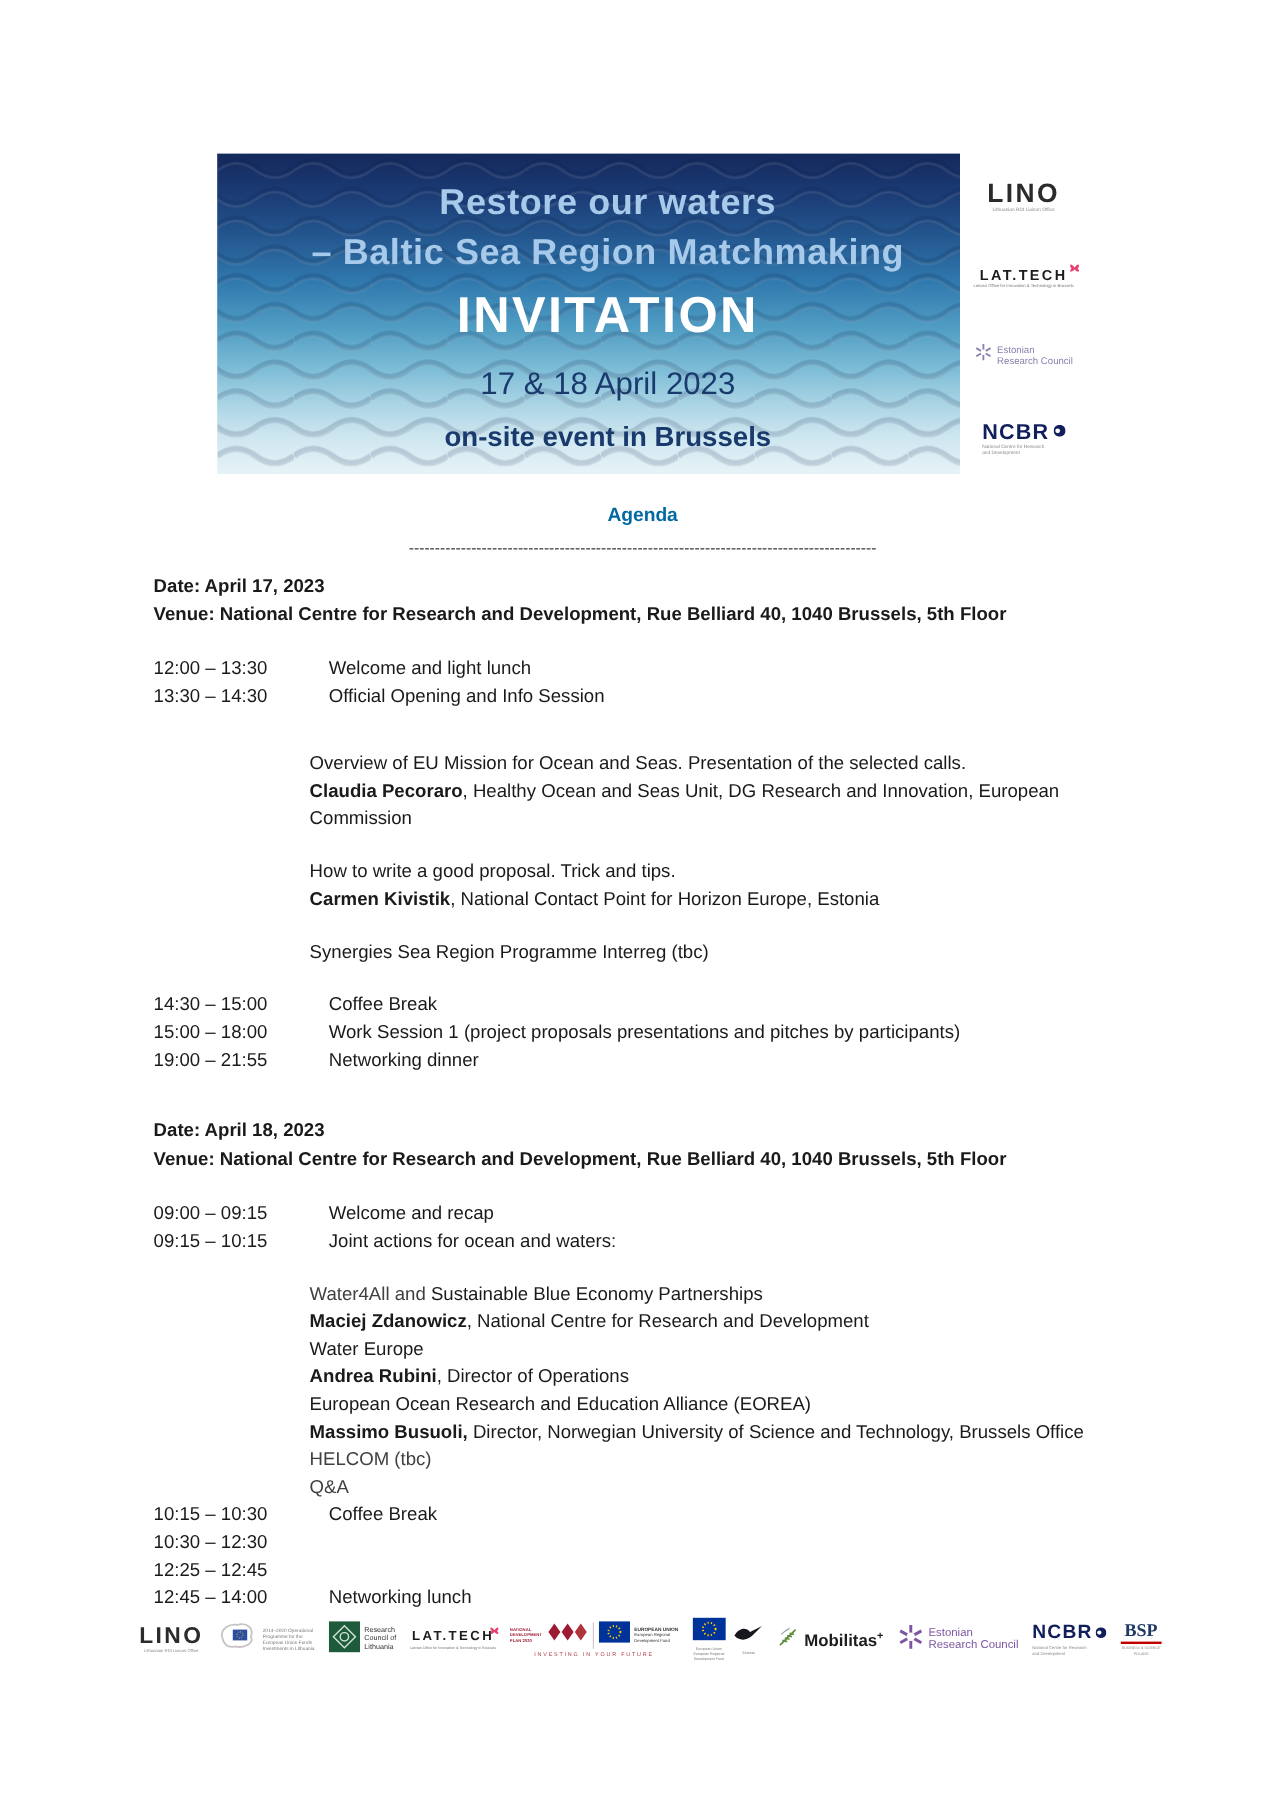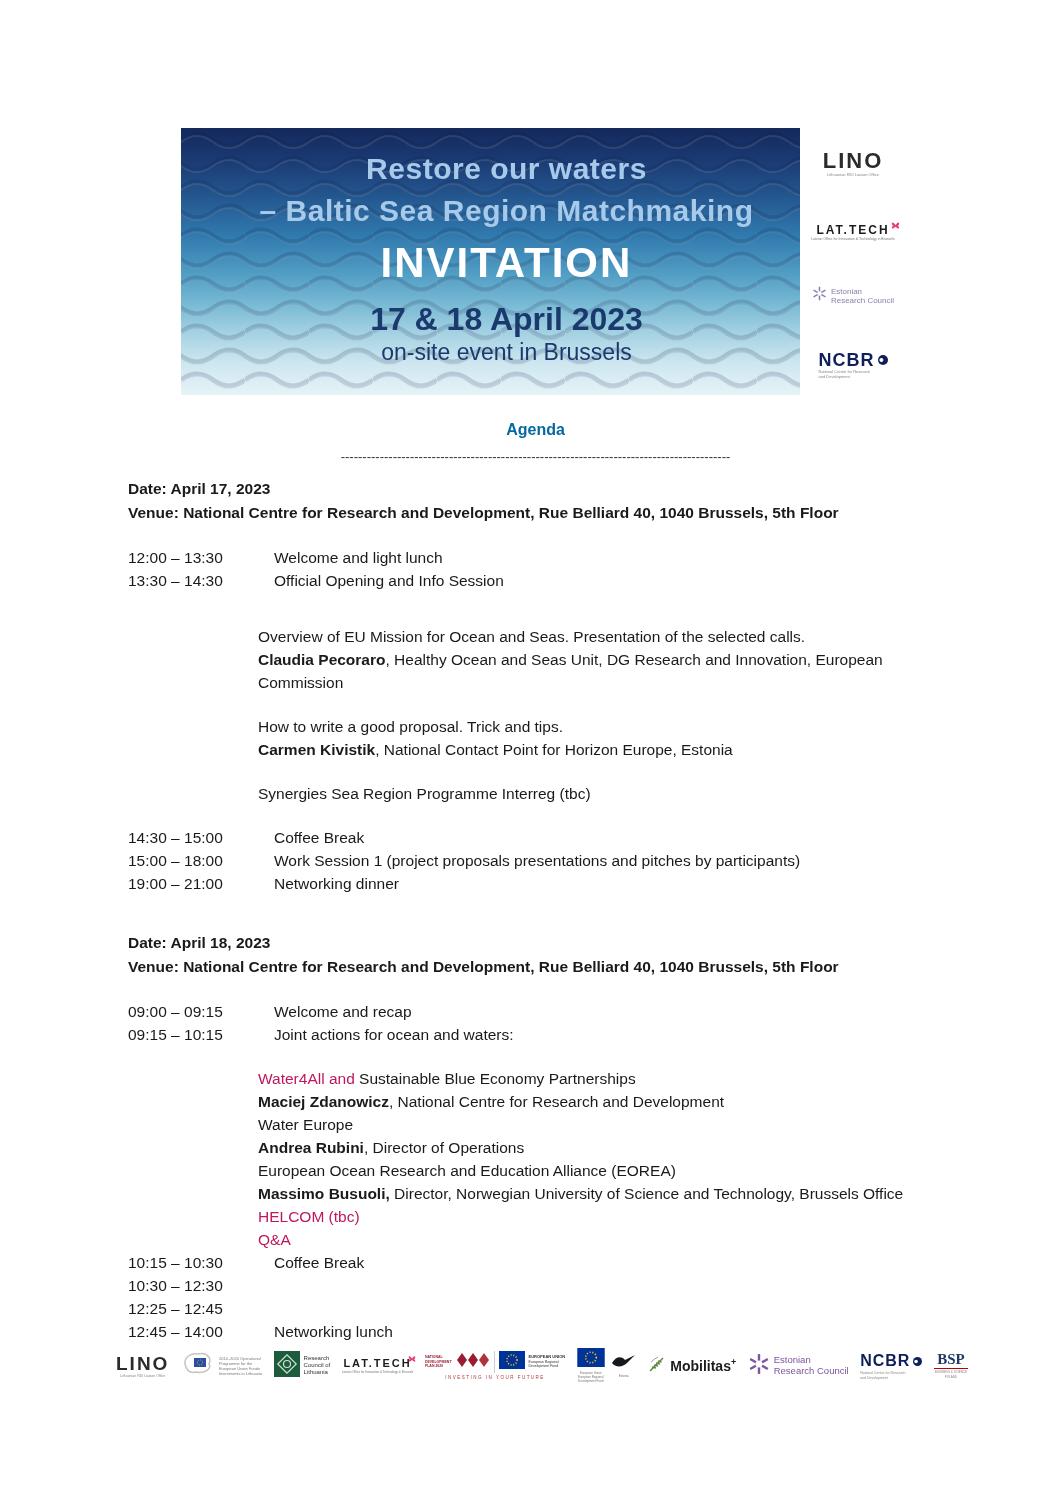--- a/index.html
+++ b/index.html
@@ -8,22 +8,22 @@
 
   
   .banner-row{position:absolute;left:181px;top:128px;display:flex;}
   .banner{position:relative;width:619px;height:267px;overflow:hidden;
     background:linear-gradient(180deg,#14295c 0%,#1b3a74 12%,#24578f 26%,#3079ae 40%,
       #4f9cc3 54%,#7cbcd6 67%,#a9d4e4 78%,#cde6ef 88%,#e7f3f8 100%);}
   .banner svg.waves{position:absolute;inset:0;width:100%;height:100%;}
   .banner-text{position:relative;text-align:center;padding-top:20px;padding-left:32px;}
   .bt-light{font-size:30px;font-weight:bold;color:#a7c9ea;line-height:42px;letter-spacing:.5px;}
   .bt-inv{font-size:42px;font-weight:800;color:#ffffff;letter-spacing:2px;margin-top:8px;line-height:46px;}
-  .bt-navy1{font-size:32px;font-weight:700;color:#1a3a6e;margin-top:18px;line-height:30px;}
-  .bt-navy2{font-size:23px;font-weight:400;color:#1a3a6e;margin-top:4px;line-height:28px;}
+  .bt-navy1{font-size:26px;font-weight:400;color:#1a3a6e;margin-top:18px;line-height:30px;}
+  .bt-navy2{font-size:23px;font-weight:700;color:#1a3a6e;margin-top:16px;line-height:28px;}
 
   
   .side-col{width:90px;height:267px;margin-left:8px;display:flex;flex-direction:column;
     justify-content:space-between;align-items:center;padding:22px 0 16px;box-sizing:border-box;}
   .logo-lino .lino-word{font-size:22px;font-weight:bold;letter-spacing:2px;color:#2b2b2b;line-height:22px;}
   .logo-lino .lino-sub{font-size:4px;color:#888;text-align:center;}
   .logo-lattech{text-align:center;position:relative;}
   .logo-lattech .lt-word{font-size:12px;font-weight:bold;letter-spacing:2px;color:#1c1c1c;}
   .logo-lattech .lt-sub{font-size:3.5px;color:#777;}
   .logo-lattech .butterfly{position:absolute;right:-6px;top:-7px;}
@@ -40,21 +40,21 @@
   .divider{text-align:center;font-size:13px;color:#333;white-space:nowrap;overflow:hidden;line-height:16px;margin-top:8px;}
   .day-head{font-weight:bold;line-height:24px;}
   .gap-s{height:12px;}      
   .gap{height:21px;}        
   .gap-l{height:36px;}      
   .slot{display:flex;}
   .slot .t{width:130px;flex:none;}
   .slot .a{flex:1;margin-left:16px;}
   .detail{margin-left:130px;width:690px;}
   .b{font-weight:bold;}
-  .teal{color:#be185d;}
+  .teal{color:#404040;}
 
   
   .footer{position:absolute;left:116px;top:1348px;width:852px;display:flex;align-items:center;
     justify-content:space-between;}
   .f-item{display:flex;align-items:center;gap:4px;}
   .f-lino{flex-direction:column;gap:1px;}
   .f-lino .w{font-size:19px;font-weight:bold;letter-spacing:2px;color:#2b2b2b;line-height:19px;}
   .f-lino .s{font-size:3.5px;color:#888;}
   .f-eult .txt{font-size:4px;color:#777;line-height:5px;}
   .f-rcl .txt{font-size:6px;color:#333;line-height:7px;}
@@ -198,21 +198,21 @@
 
     <div class="slot">
       <span class="t">14:30 – 15:00</span>
       <span class="a">Coffee Break</span>
     </div>
     <div class="slot">
       <span class="t">15:00 – 18:00</span>
       <span class="a">Work Session 1 (project proposals presentations and pitches by participants)</span>
     </div>
     <div class="slot">
-      <span class="t">19:00 – 21:00</span>
+      <span class="t">19:00 – 21:55</span>
       <span class="a">Networking dinner</span>
     </div>
 
     <div class="gap-l"></div>
 
     <div class="day-head">Date: April 18, 2023</div>
     <div class="day-head">Venue: National Centre for Research and Development, Rue Belliard 40, 1040 Brussels, 5th Floor</div>
     <div class="gap"></div>
 
     <div class="slot">

